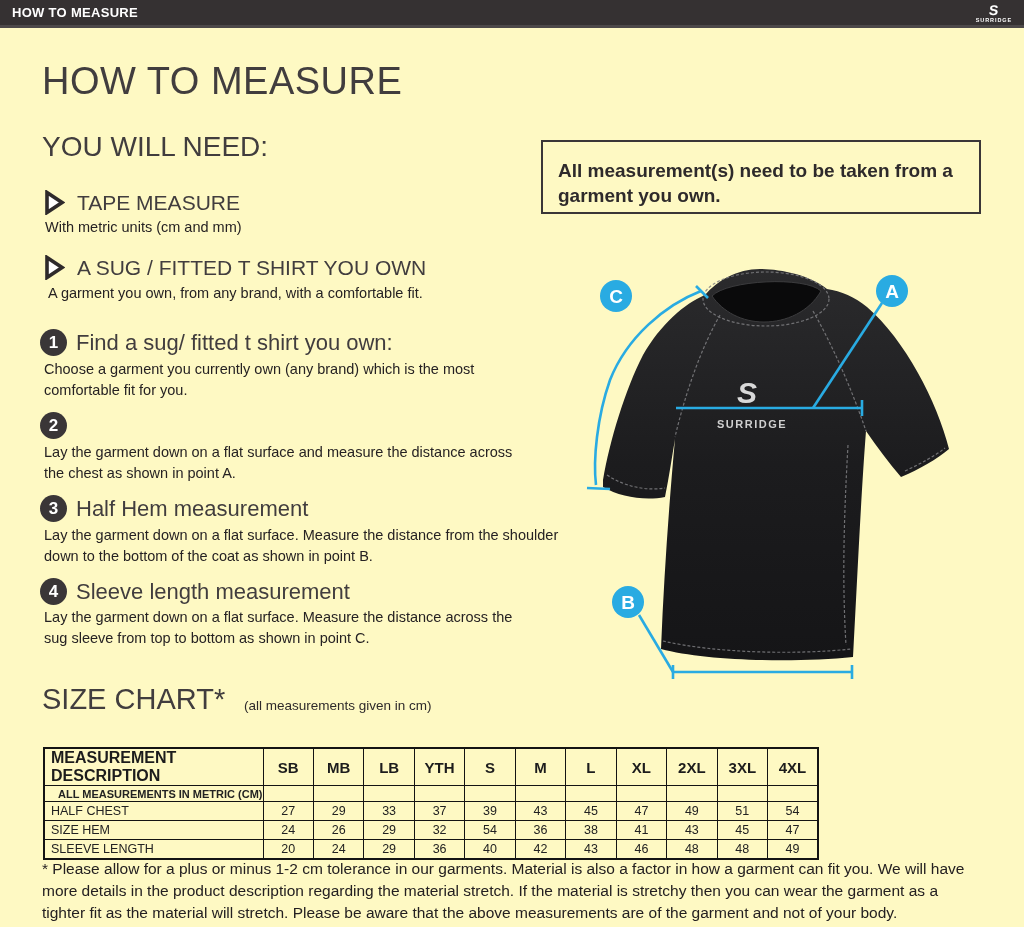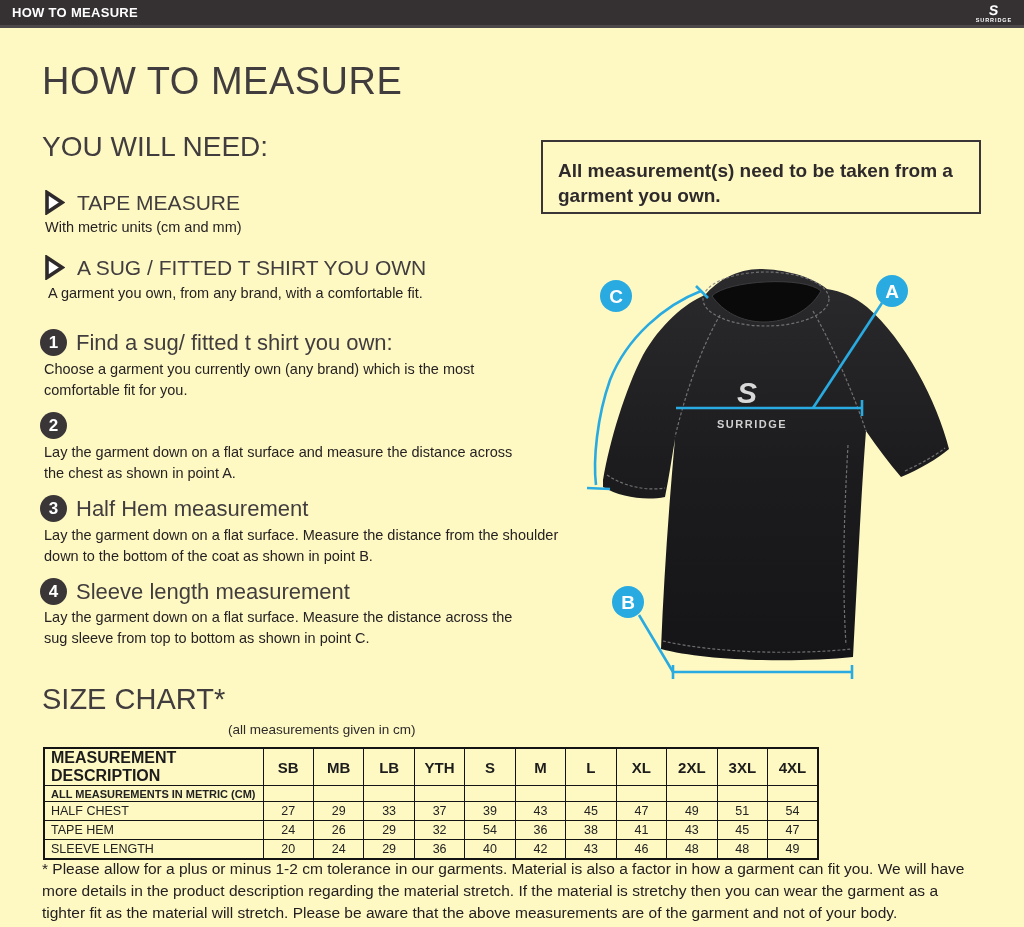--- a/index.html
+++ b/index.html
@@ -37,21 +37,21 @@
   .sc-sub { font-size:13.5px; color:#2e2a2b; }
 
   table.size-table { border-collapse:collapse; width:776px; table-layout:fixed; }
   table.size-table th, table.size-table td { border:1.5px solid #141414; }
   table.size-table { border:2px solid #141414; }
   table.size-table th { font-size:15px; font-weight:bold; color:#1c1c1c; height:26px; text-align:center; }
   table.size-table th.desc-col { text-align:left; padding-left:6px; font-size:16px; }
   table.size-table col.c-desc { width:219px; }
   table.size-table td { font-size:12.5px; color:#222222; height:19px; text-align:center; }
   table.size-table td.desc-col { text-align:left; padding-left:6px; }
-  table.size-table tr.metric-row td { height:16px; }
+  table.size-table tr.metric-row td { height:16px;text-align:right; }
   table.size-table tr.metric-row td.desc-col { font-size:11px; font-weight:bold; }
 
   .footnote { font-size:15.5px; color:#242021; line-height:1.42; white-space:pre-line; width:990px; }
 </style>
 </head>
 <body>
 
 <div class="page">
 
   <div class="topbar">
@@ -177,21 +177,21 @@
       <circle cx="51" cy="51" r="16" fill="#29abe2"></circle>
       <text x="51" y="58" text-anchor="middle" font-family="Liberation Sans, sans-serif" font-size="19" font-weight="bold" fill="#ffffff">C</text>
       <circle cx="327" cy="46" r="16" fill="#29abe2"></circle>
       <text x="327" y="53" text-anchor="middle" font-family="Liberation Sans, sans-serif" font-size="19" font-weight="bold" fill="#ffffff">A</text>
       <circle cx="63" cy="357" r="16" fill="#29abe2"></circle>
       <text x="63" y="364" text-anchor="middle" font-family="Liberation Sans, sans-serif" font-size="19" font-weight="bold" fill="#ffffff">B</text>
     </g>
   </svg>
 
   <div class="abs sc-head" style="left:42px; top:683px;">SIZE CHART*</div>
-  <div class="abs sc-sub" style="left:228px; top:698px;margin-top:24px;">(all measurements given in cm)</div>
+  <div class="abs sc-sub" style="left:244px; top:698px;">(all measurements given in cm)</div>
 
   <table class="abs size-table" style="left:43px; top:747px;">
     <colgroup>
         <col class="c-desc">
       </colgroup>
     <tbody>
         <tr>
           <th class="desc-col">MEASUREMENT DESCRIPTION</th>
           <th>SB</th>
           <th>MB</th>
@@ -227,21 +227,21 @@
           <td>37</td>
           <td>39</td>
           <td>43</td>
           <td>45</td>
           <td>47</td>
           <td>49</td>
           <td>51</td>
           <td>54</td>
         </tr>
         <tr>
-          <td class="desc-col">TAPE HEM</td>
+          <td class="desc-col">SIZE HEM</td>
           <td>24</td>
           <td>26</td>
           <td>29</td>
           <td>32</td>
           <td>54</td>
           <td>36</td>
           <td>38</td>
           <td>41</td>
           <td>43</td>
           <td>45</td>

